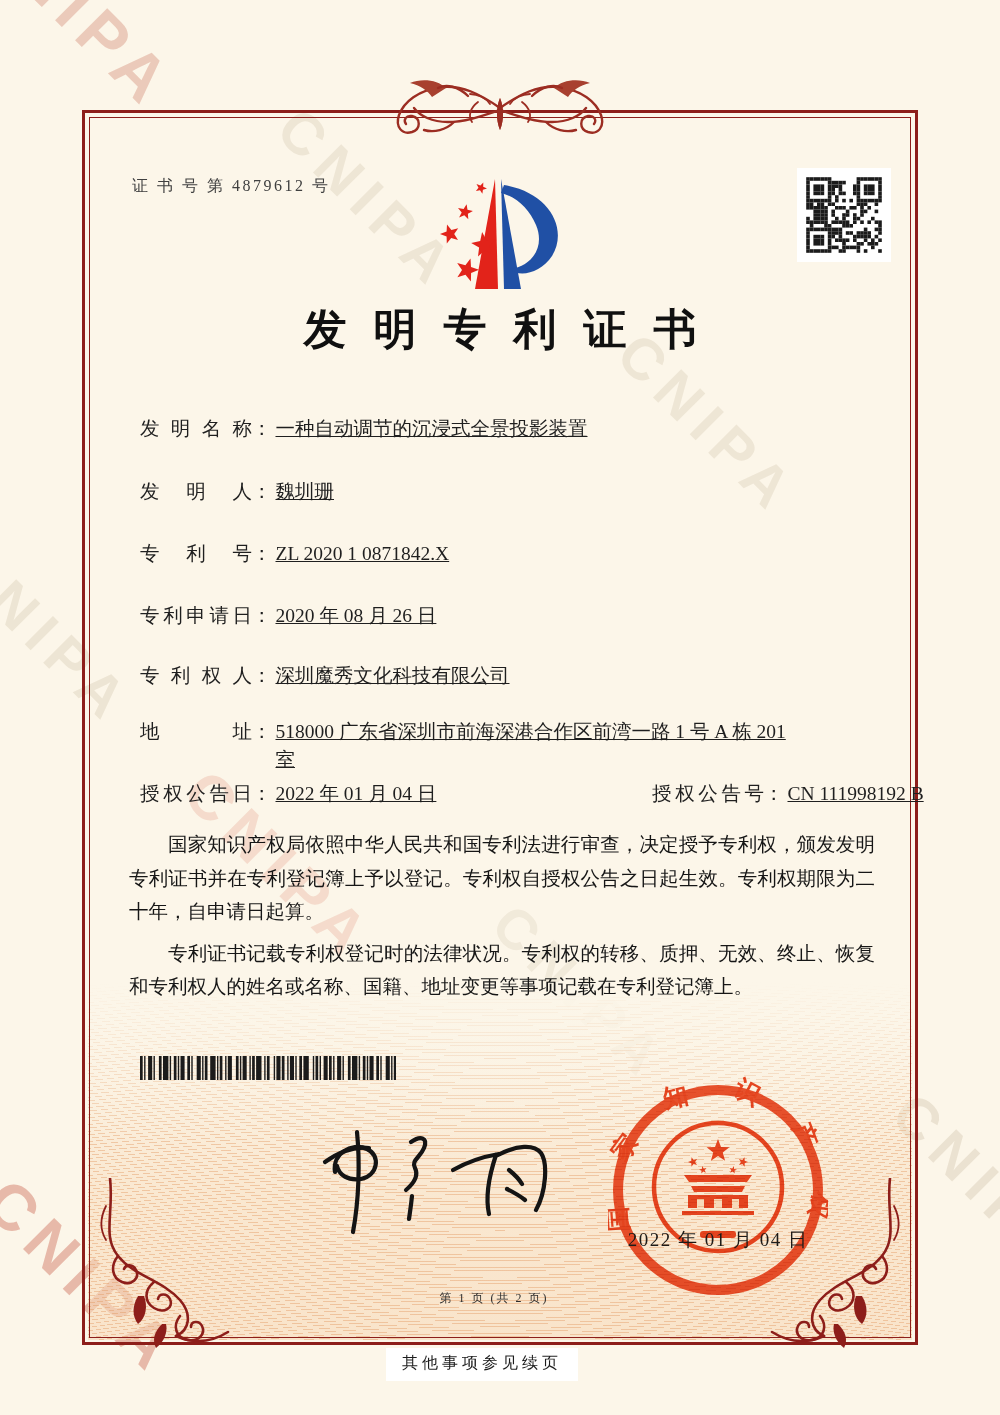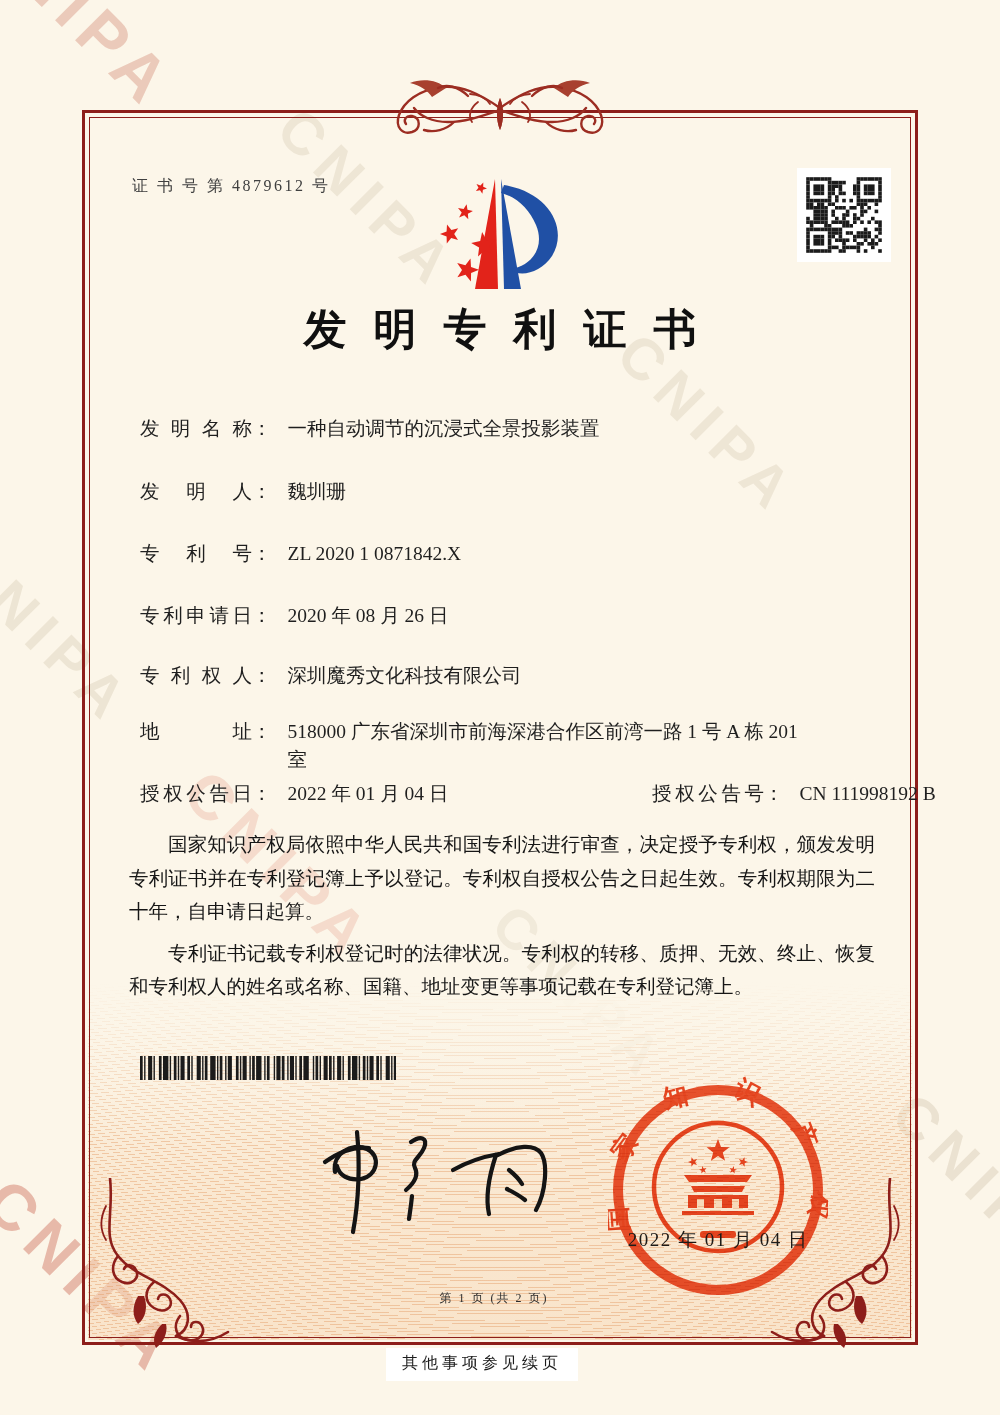--- a/index.html
+++ b/index.html
@@ -48,21 +48,21 @@
   .title{
     position:absolute; left:82px; top:301px; width:836px; z-index:4;
     text-align:center; font-size:43px; font-weight:600; color:#101010;
     letter-spacing:27px; text-indent:27px;
   }
   .fields{position:absolute; left:0; top:0; width:1000px; z-index:4;}
   .frow{position:absolute; left:140px; font-size:19.5px; color:#1f1f1f; display:flex; align-items:flex-start;}
   .flabel{flex:0 0 auto; white-space:nowrap;}
   .flabel-chars{display:inline-flex; width:112px; justify-content:space-between;}
   .flabel-chars i{font-style:normal;}
-  .fvalue{margin-left:16px; width:600px; line-height:28px;}
+  .fvalue{margin-left:4px; width:600px; line-height:28px;text-decoration:underline;}
   .grant-pair2{position:absolute; left:512px; top:0; display:flex; font-size:19.5px;}
   .paras{
     position:absolute; left:121px; top:820px; width:762px; z-index:4;
     font-size:19.5px; line-height:33.5px; text-align:justify; color:#161616;
   }
   .paras p{margin:8px; text-indent:2em;}
   .barcode{position:absolute; left:140px; top:1056px; z-index:4;}
   .director{position:absolute; left:140px; top:1140px; z-index:4; font-size:20px; color:#222;}
   .director div{margin-bottom:16px; letter-spacing:6px;}
   .signature{position:absolute; left:315px; top:1100px; z-index:4;}

